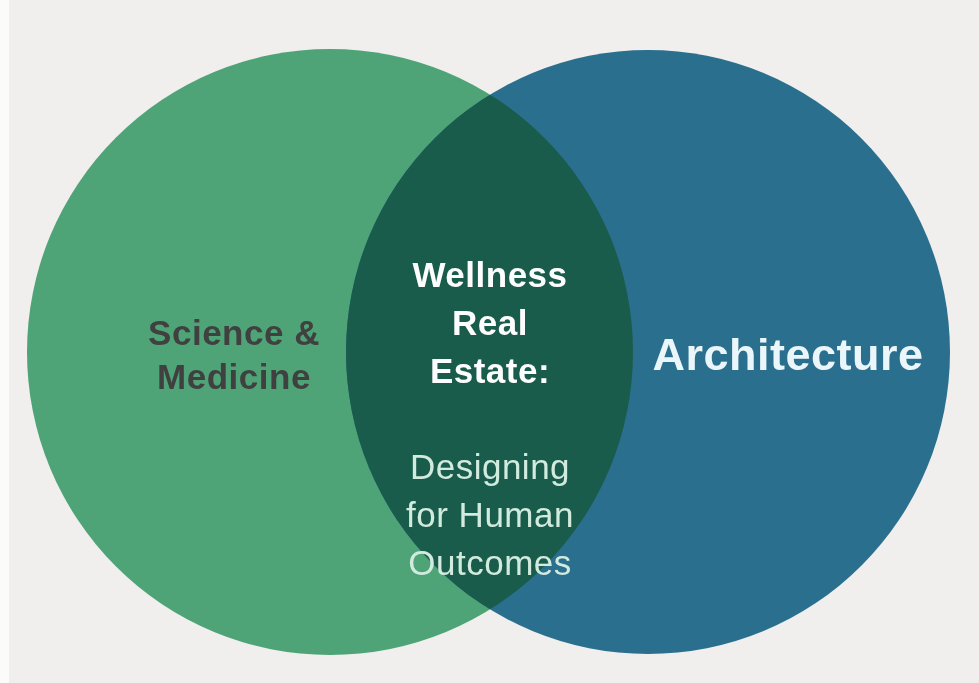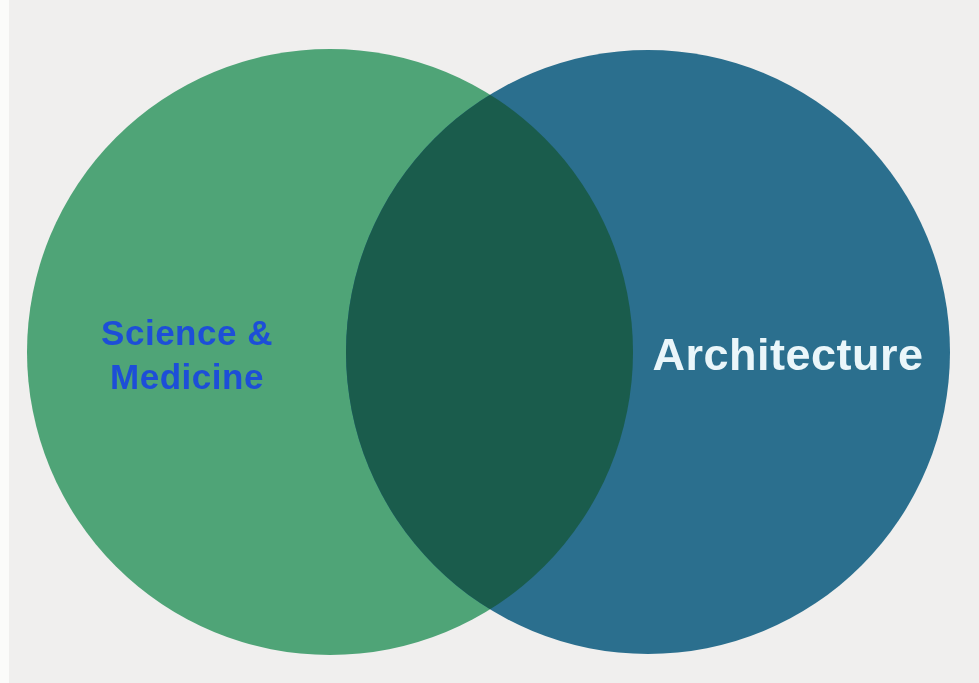--- a/index.html
+++ b/index.html
@@ -76,18 +76,26 @@
     <defs>
       <clipPath id="leftClip">
         <circle cx="330" cy="352" r="303"></circle>
       </clipPath>
     </defs>
     <circle cx="330" cy="352" r="303" fill="#4fa477"></circle>
     <circle cx="648" cy="352" r="302" fill="#2b6f8e"></circle>
     <circle cx="648" cy="352" r="302" clip-path="url(#leftClip)" fill="#1a5c4c"></circle>
   </svg>
 
-  <div class="label left-label" style="color: #1d4ed8;">Science &amp;
+  <div class="label left-label" style="color: #404040; padding-left: 47px;">Science &amp;
 Medicine</div>
 
   <div class="label right-label" style="color: rgb(234, 246, 250);">Architecture</div>
 
+  <div class="overlap-text">
+    <div class="overlap-title" style="color: rgb(253, 253, 253);">Wellness
+Real
+Estate:</div>
+    <div class="overlap-subtitle" style="color: rgb(210, 235, 223);">Designing
+for Human
+Outcomes</div>
+  </div>
 </div>
 
 </body></html>

